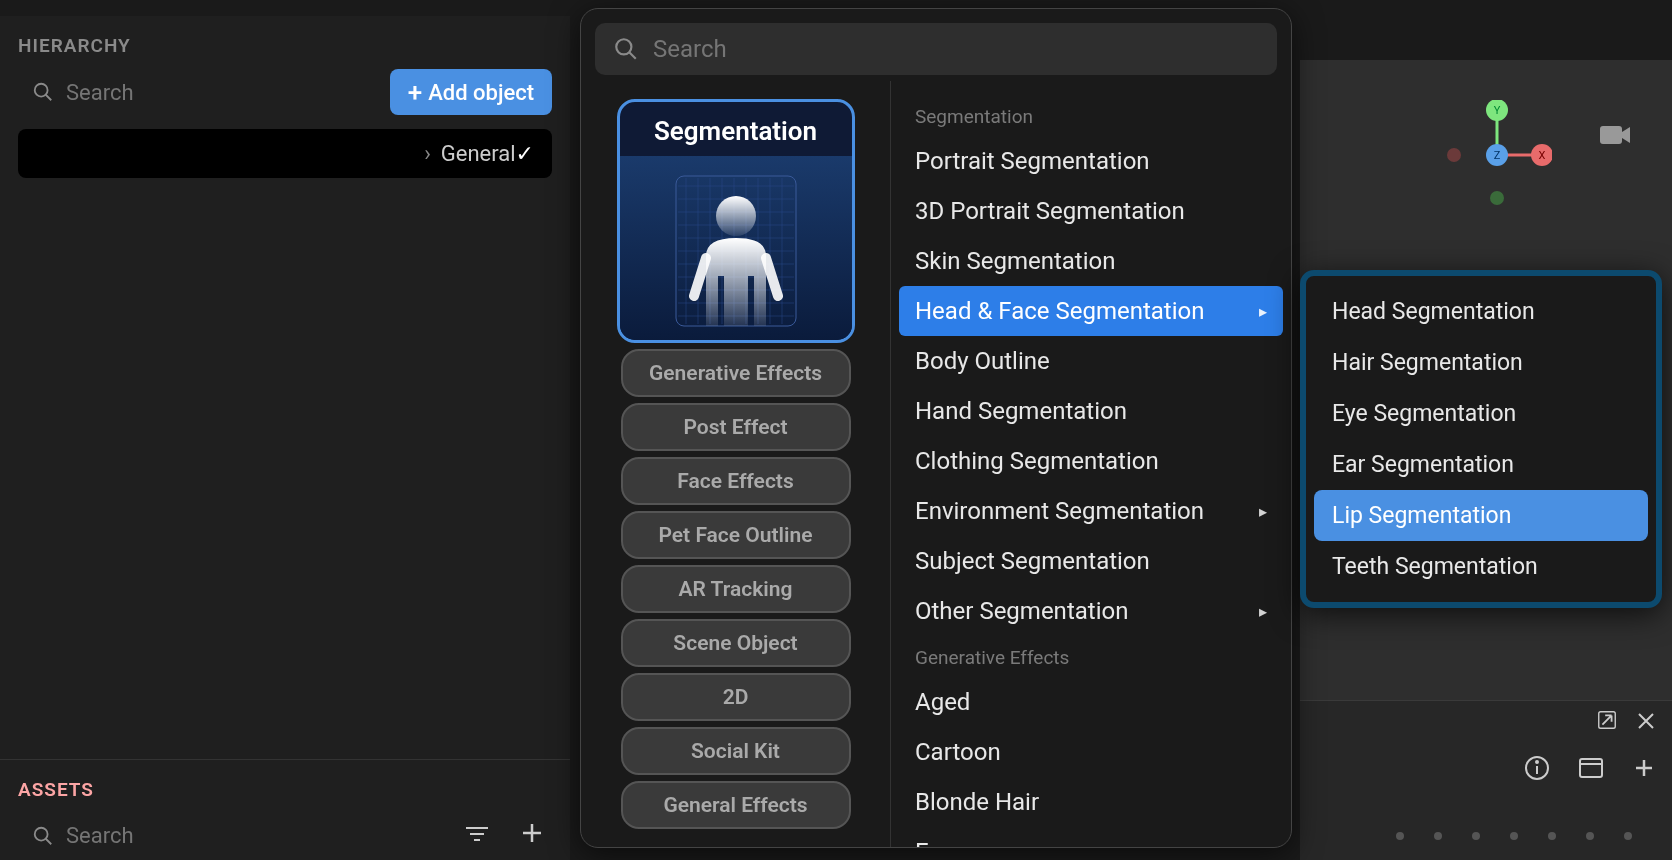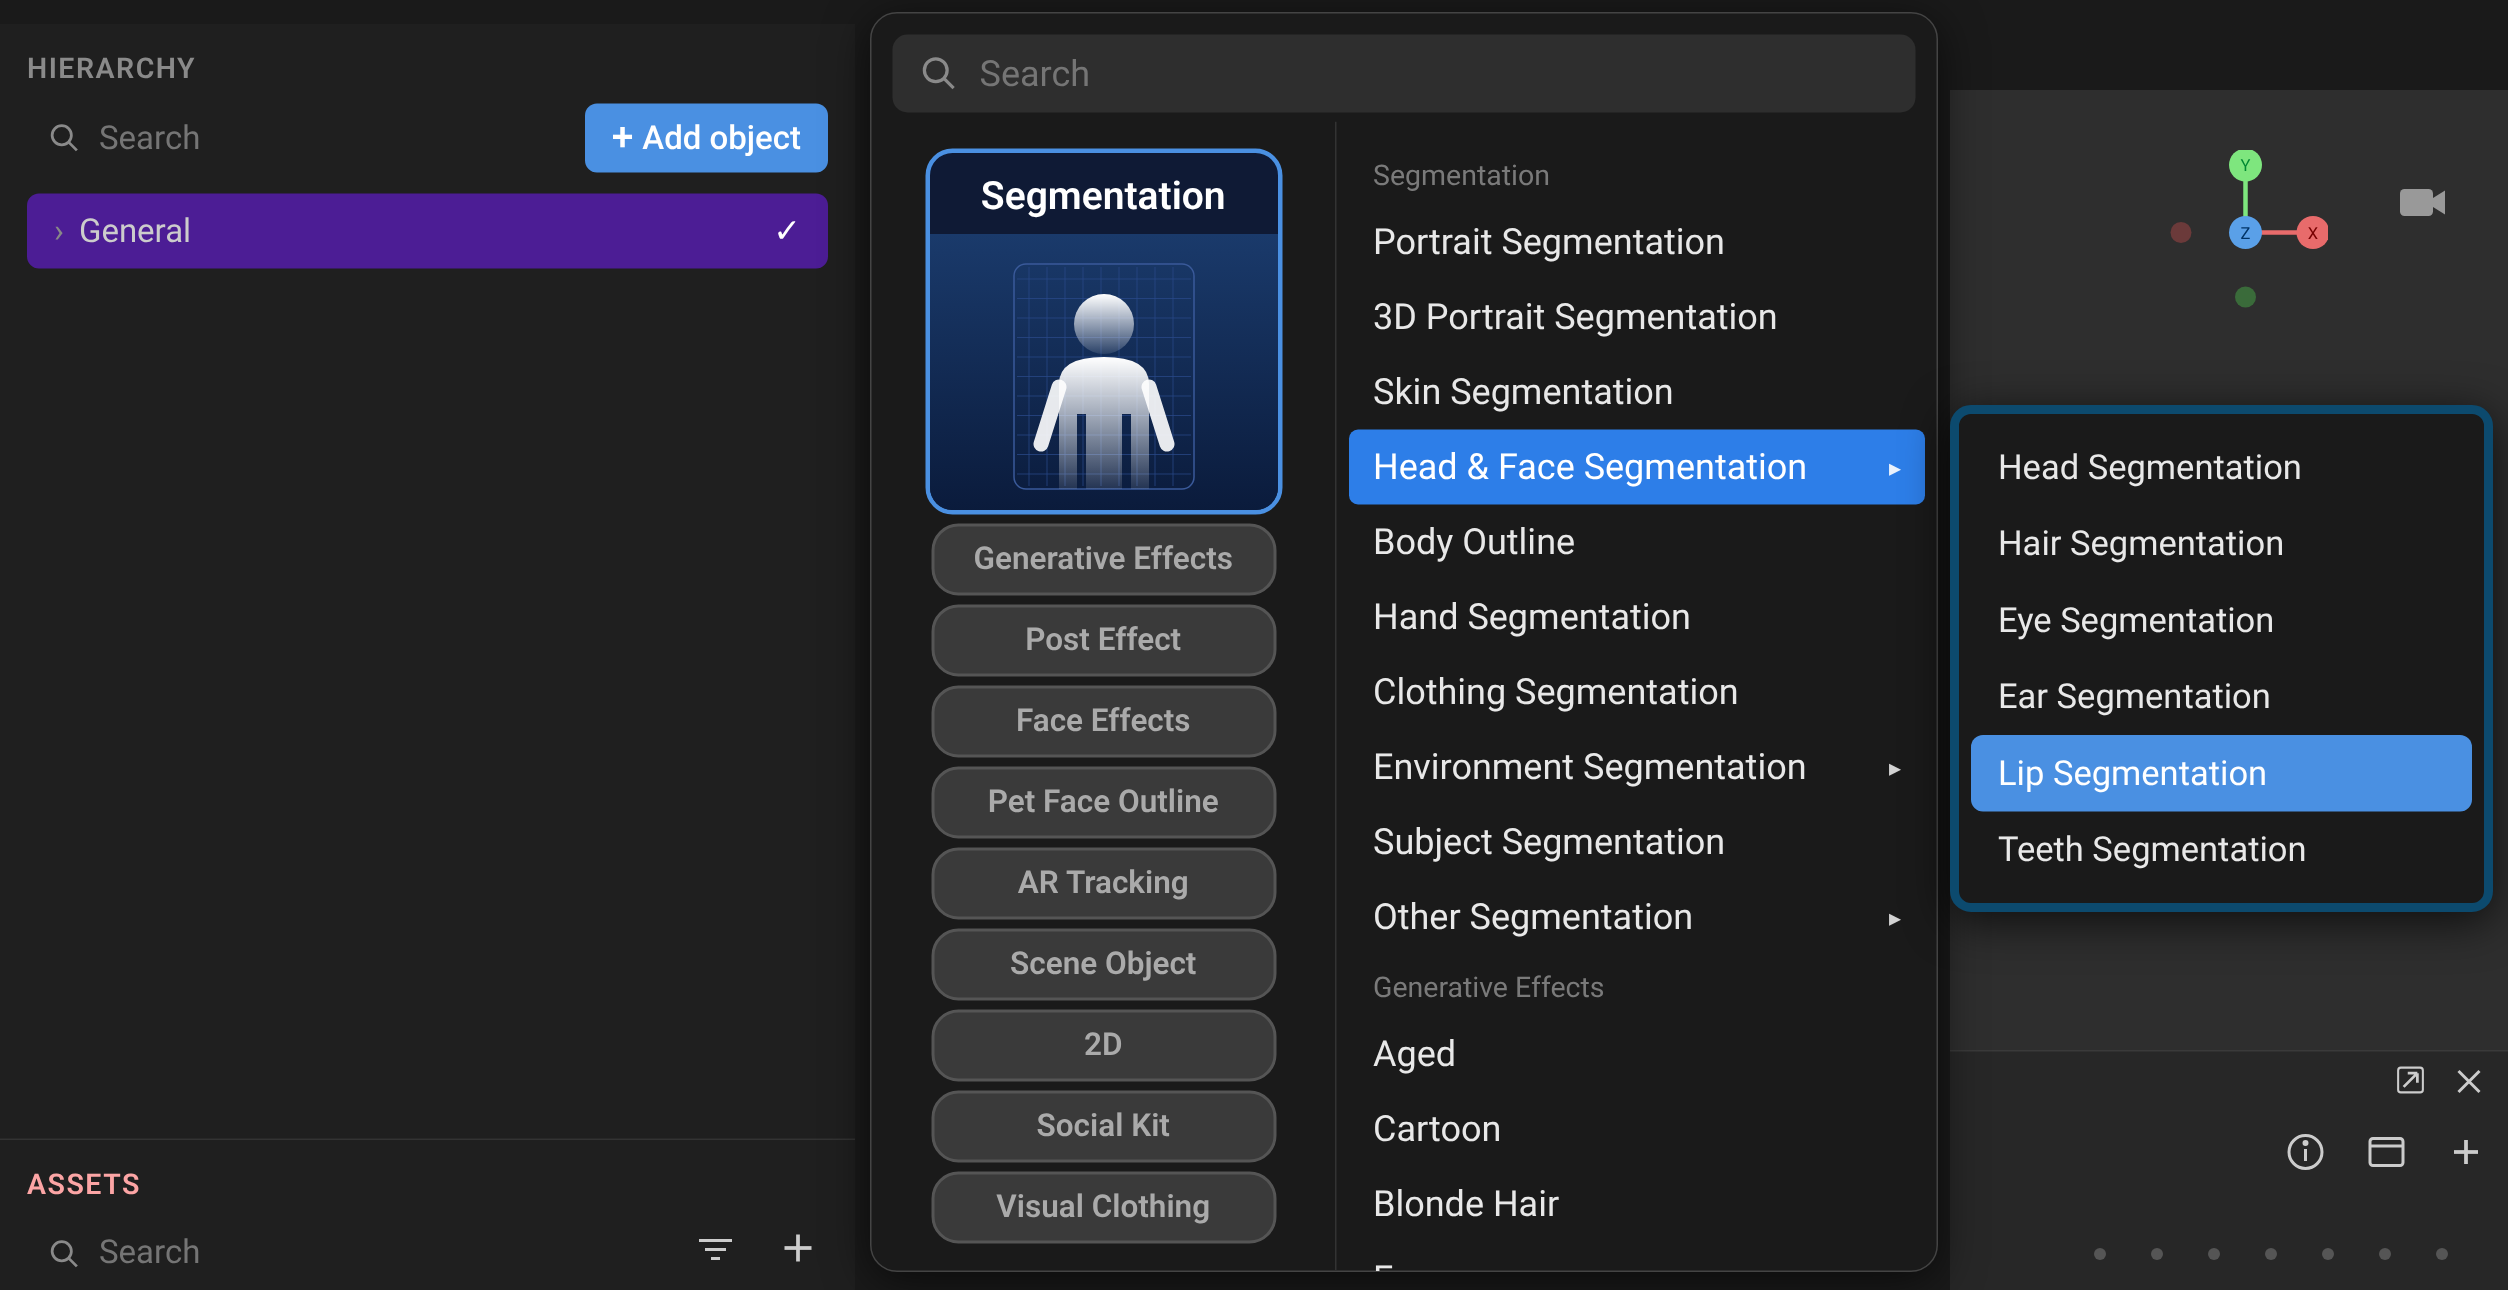--- a/index.html
+++ b/index.html
@@ -6,21 +6,21 @@
 body { background:#1a1a1a; color:#e0e0e0; width:1672px; height:860px; overflow:hidden; position:relative; }
 
 
 .sidebar-left { position:absolute; left:0; top:16px; width:570px; height:100%; background:#1f1f1f; }
 .hierarchy-header { padding:18px 18px 12px; color:#8a8a8a; font-size:19px; font-weight:600; letter-spacing:1px; }
 .hierarchy-row { display:flex; align-items:center; gap:12px; padding:0 18px 14px; }
 .search-box { flex:1; display:flex; align-items:center; gap:12px; padding:10px 14px; background:transparent; border-radius:8px; color:#8a8a8a; font-size:22px; }
 .search-box input { background:transparent; border:none; color:#e0e0e0; font-size:22px; outline:none; flex:1; }
 .add-object-btn { display:flex; align-items:center; gap:6px; background:#4a90e2; color:#fff; border:none; padding:10px 18px; border-radius:8px; font-size:22px; font-weight:500; cursor:pointer; }
 .add-object-btn .plus { font-size:26px; line-height:1; }
-.tree-item { display:flex; align-items:center; justify-content:space-between; background:#4c1d95; margin:0 18px; padding:12px 18px; border-radius:8px; font-size:22px; color:#ccc; cursor:pointer; }
+.tree-item { display:flex; align-items:center; justify-content:flex-end; background:#000000; margin:0 18px; padding:12px 18px; border-radius:8px; font-size:22px; color:#ccc; cursor:pointer; }
 .tree-item .chev { margin-right:10px; color:#888; }
 .tree-check { color:#fff; }
 
 .assets-section { position:absolute; bottom:0; left:0; width:570px; padding:18px; border-top:1px solid #333; }
 .assets-header { color:#fca5a5; font-size:19px; font-weight:600; letter-spacing:1px; margin-bottom:12px; }
 .assets-row { display:flex; align-items:center; gap:14px; }
 .assets-row .search-box { flex:1; }
 .icon-btn { background:transparent; border:none; color:#ccc; font-size:26px; cursor:pointer; padding:4px 8px; }
 
 
@@ -232,21 +232,21 @@
           </div>
         </div>
         <div class="cat-card">Generative Effects</div>
         <div class="cat-card">Post Effect</div>
         <div class="cat-card">Face Effects</div>
         <div class="cat-card">Pet Face Outline</div>
         <div class="cat-card">AR Tracking</div>
         <div class="cat-card">Scene Object</div>
         <div class="cat-card">2D</div>
         <div class="cat-card">Social Kit</div>
-        <div class="cat-card">Visual Clothing</div>
+        <div class="cat-card">General Effects</div>
       </div>
     <div class="menu-col" id="menu-col">
         <div class="menu-group-label">Segmentation</div>
         <div class="menu-item">
           <span>Portrait Segmentation</span>
         </div>
         <div class="menu-item">
           <span>3D Portrait Segmentation</span>
         </div>
         <div class="menu-item">

